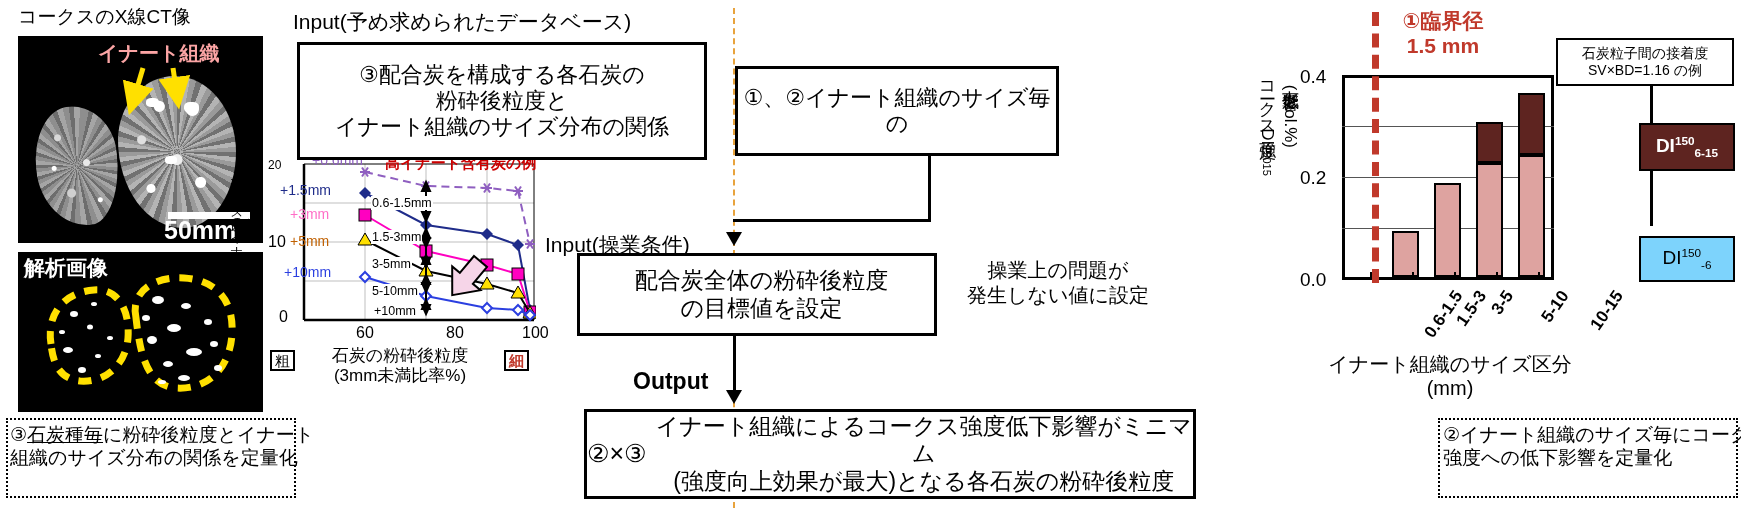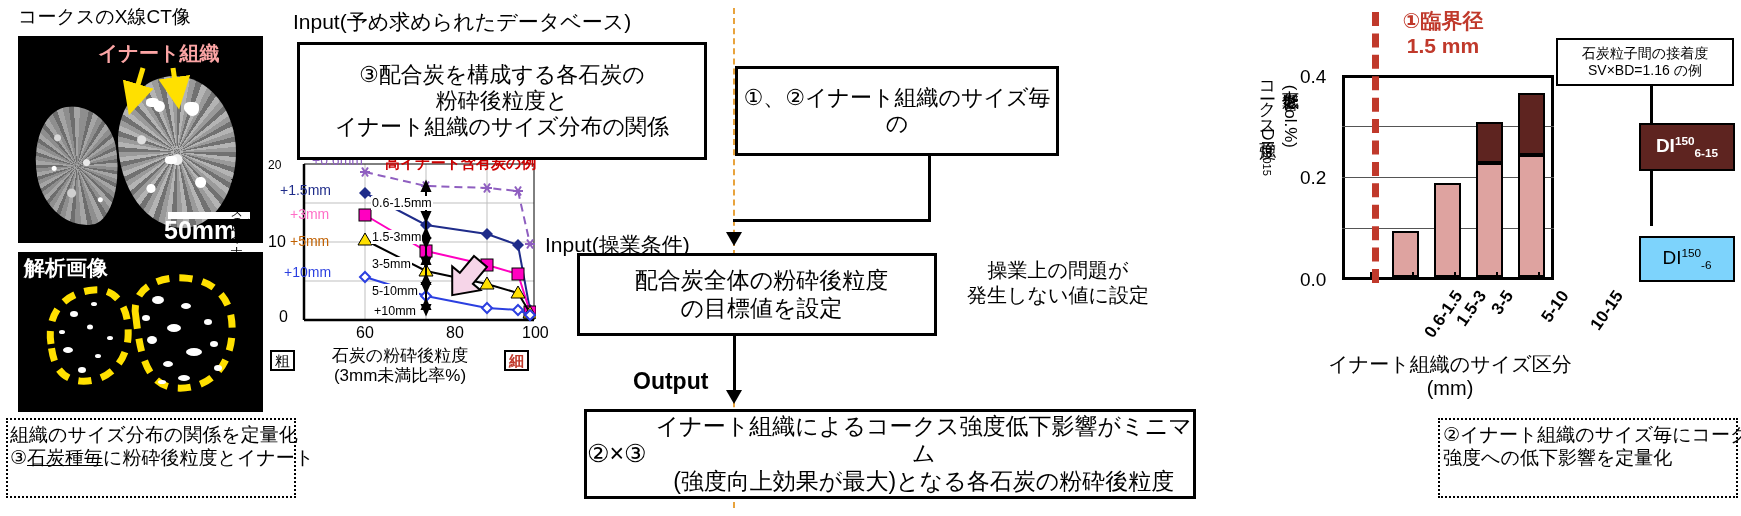--- a/index.html
+++ b/index.html
@@ -138,24 +138,24 @@
         <ellipse cx="196" cy="92" rx="4" ry="3"></ellipse>
       <ellipse cx="166" cy="126" rx="6" ry="3"></ellipse>
         <ellipse cx="128" cy="66" rx="4" ry="3"></ellipse>
       <ellipse cx="200" cy="116" rx="4" ry="3"></ellipse>
         <ellipse cx="144" cy="130" rx="4" ry="2"></ellipse>
     </g>
   </svg>
 </div>
 
 <div class="dashbox" style="left:6px;top:418px;width:290px;height:80px;padding:4px 2px;font-size:19px;">
-  <div style="white-space:nowrap;">組織のサイズ分布の関係を定量化</div>
   <div style="white-space:nowrap;">
     <span>③</span><span style="text-decoration:underline;">石炭種毎</span><span>に粉砕後粒度とイナート</span>
   </div>
+  <div style="white-space:nowrap;">組織のサイズ分布の関係を定量化</div>
 </div>
 
 <div class="vert-axis-title" style="left:228px;top:166px;height:150px;">各サイズ以上のイナート組織</div>
 <div class="vert-axis-title" style="left:246px;top:166px;height:150px;">の累積体積比率 (vol.%)</div>
 
 <div id="linechart" style="left:268px;top:160px;width:268px;height:175px;">
 
   <div class="axlabel" style="left:0px;top:-2px;font-size:12px;">20</div>
   <div class="axlabel" style="left:0px;top:73px;font-size:16px;">10</div>
   <div class="axlabel" style="left:11px;top:148px;font-size:16px;">0</div>

